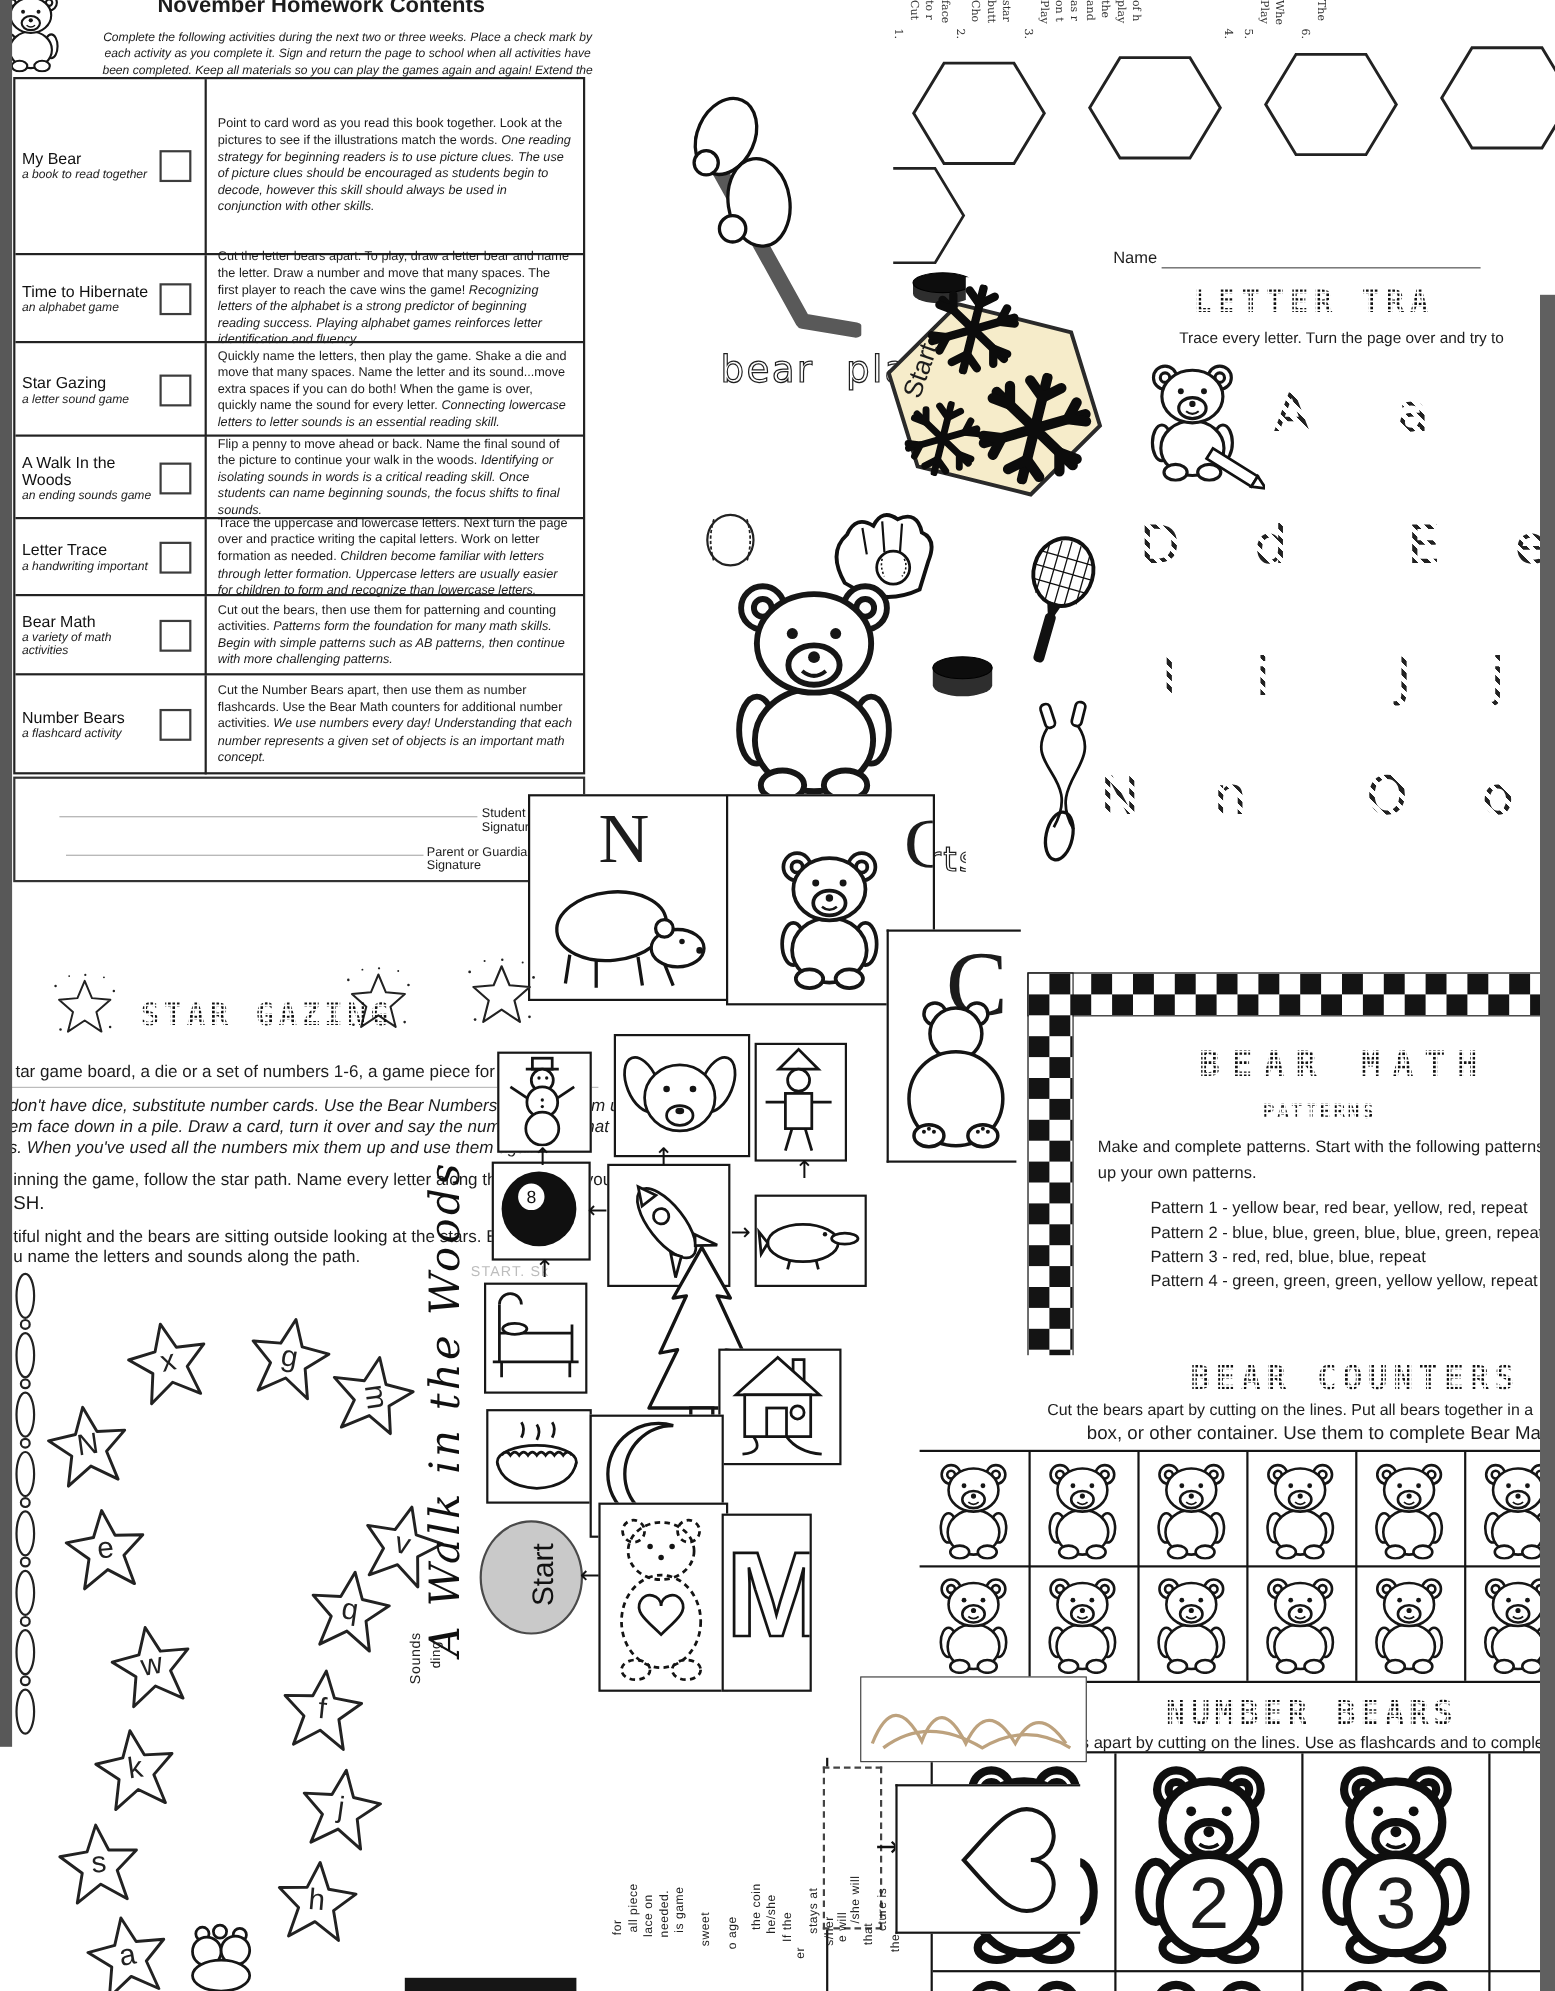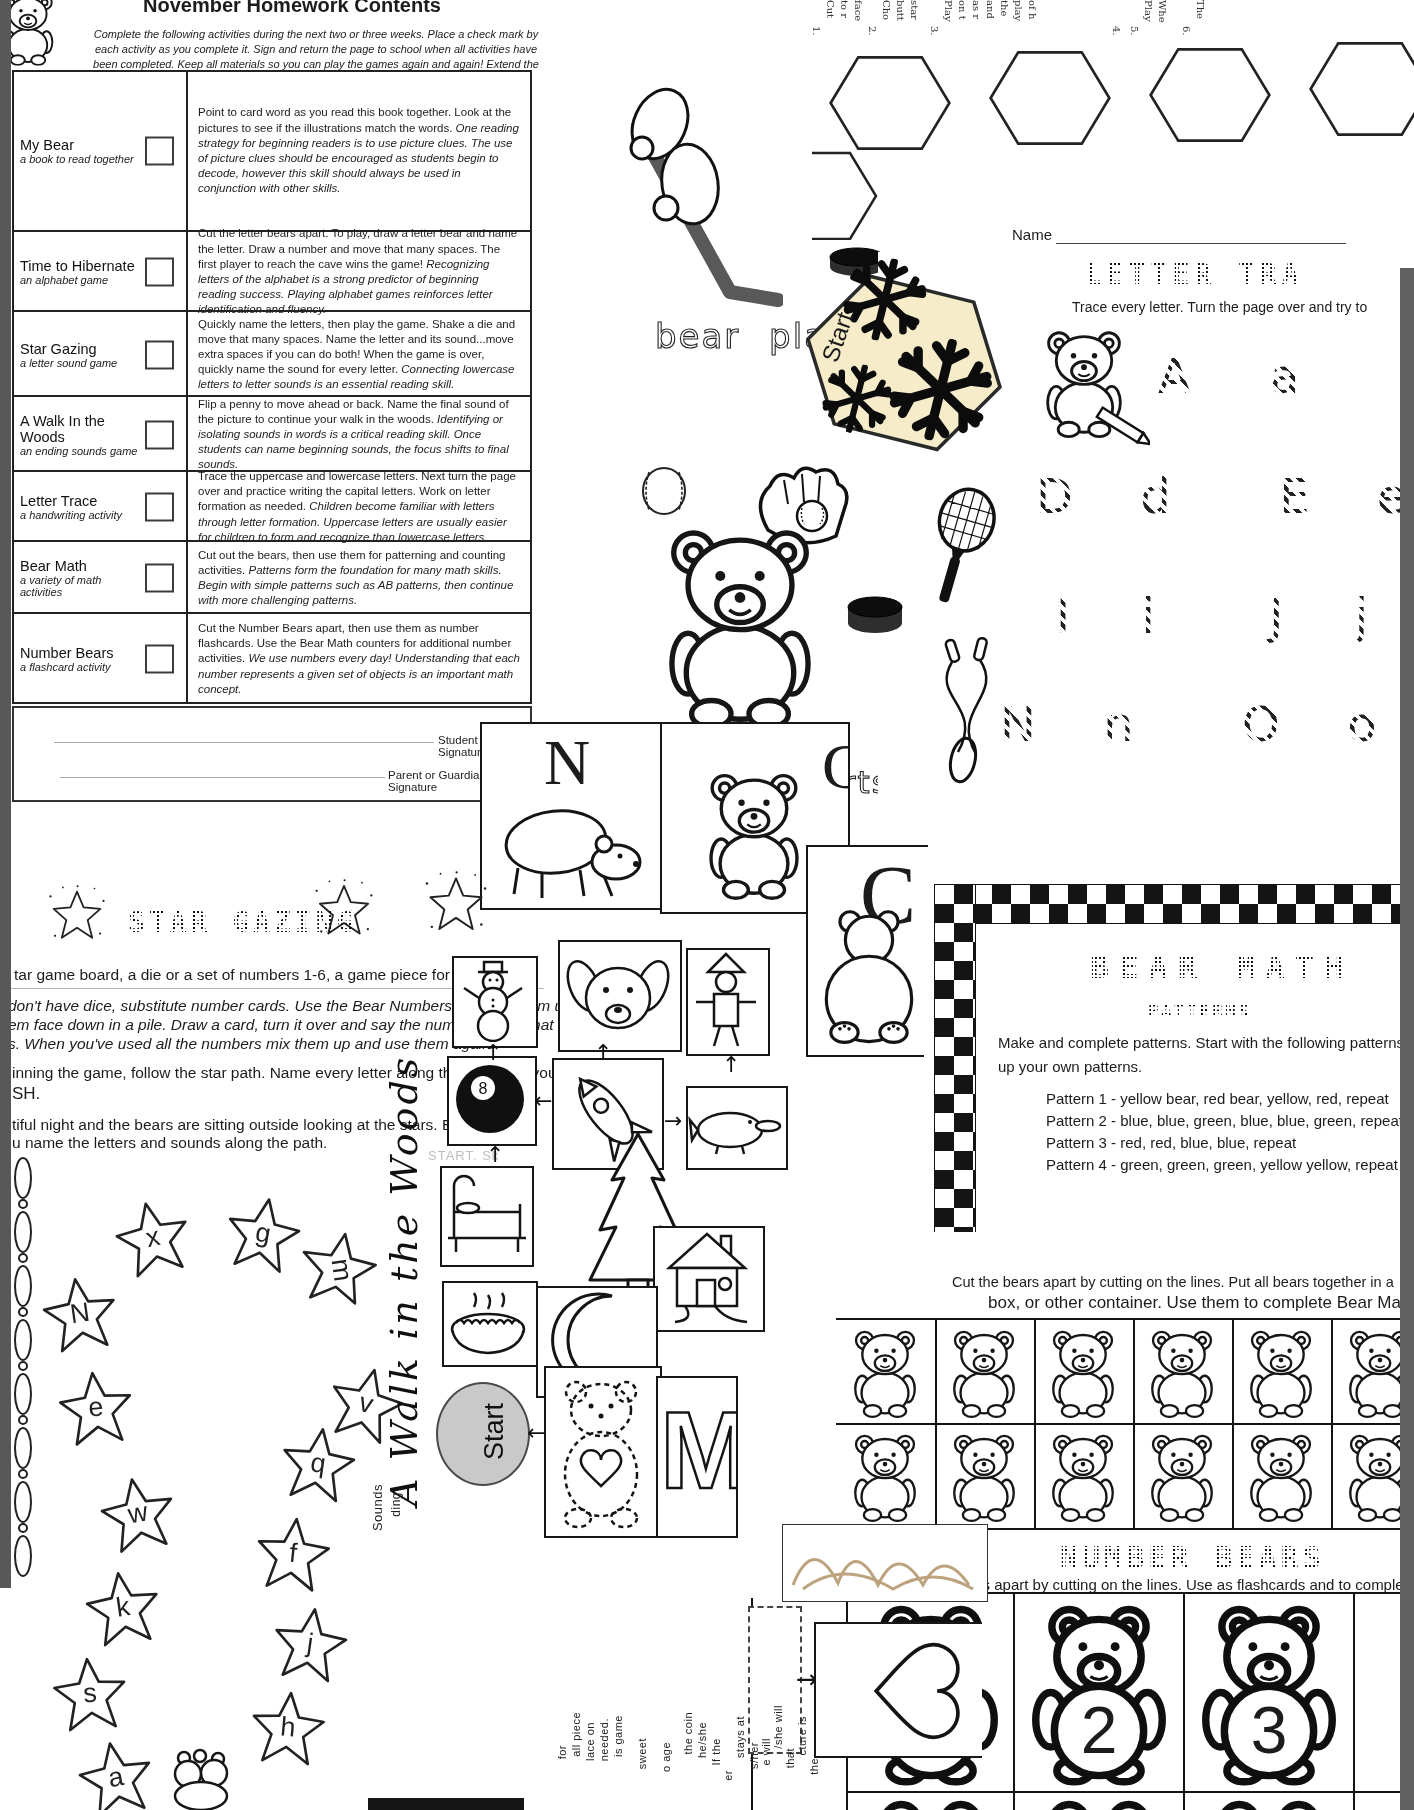--- a/index.html
+++ b/index.html
@@ -161,21 +161,21 @@
             <div class="sub">an ending sounds game</div>
           </div>
         <div class="tcheck"></div>
         <div class="tdesc">
             <span><span>Flip a penny to move ahead or back. Name the final sound of the picture to continue your walk in the woods. </span><span class="it">Identifying or isolating sounds in words is a critical reading skill. Once students can name beginning sounds, the focus shifts to final sounds.</span></span>
           </div>
       </div>
       <div class="trow" style="top:398px;height:70px">
         <div class="tname">
             <div class="nm">Letter Trace</div>
-            <div class="sub">a handwriting activity</div>
+            <div class="sub">a handwriting important</div>
           </div>
         <div class="tcheck"></div>
         <div class="tdesc">
             <span><span>Trace the uppercase and lowercase letters. Next turn the page over and practice writing the capital letters. Work on letter formation as needed. </span><span class="it">Children become familiar with letters through letter formation. Uppercase letters are usually easier for children to form and recognize than lowercase letters.</span></span>
           </div>
       </div>
       <div class="trow" style="top:468px;height:72px">
         <div class="tname">
             <div class="nm">Bear Math</div>
             <div class="sub">a variety of math activities</div>
@@ -727,20 +727,21 @@
   <div class="abs dot" style="left:1090px;top:948px;font-size:32px;letter-spacing:10px">BEAR MATH</div>
   <div class="abs dot" style="left:1148px;top:1000px;font-size:18px;letter-spacing:2px">PATTERNS</div>
   <div class="abs" style="left:998px;top:1034px;font-size:15px;white-space:nowrap">Make and complete patterns.  Start with the following patterns</div>
   <div class="abs" style="left:998px;top:1058px;font-size:15px;white-space:nowrap">up your own patterns.</div>
   <div class="abs" style="left:1046px;top:1090px;font-size:15px;white-space:nowrap">Pattern 1 -  yellow bear, red bear, yellow, red, repeat</div>
   <div class="abs" style="left:1046px;top:1112px;font-size:15px;white-space:nowrap">Pattern 2 -  blue, blue, green, blue, blue, green, repeat</div>
   <div class="abs" style="left:1046px;top:1134px;font-size:15px;white-space:nowrap">Pattern 3 -  red, red, blue, blue, repeat</div>
   <div class="abs" style="left:1046px;top:1156px;font-size:15px;white-space:nowrap">Pattern 4 - green, green, green, yellow yellow, repeat</div>
 
   <div class="abs" style="left:800px;top:1232px;width:614px;height:296px;background:#fff"></div>
+  <div class="abs dot" style="left:1082px;top:1236px;font-size:30px;letter-spacing:5px">BEAR COUNTERS</div>
   <div class="abs" style="left:952px;top:1274px;font-size:14.5px;white-space:nowrap">Cut the bears apart by cutting on the lines. Put all bears together in a</div>
   <div class="abs" style="left:988px;top:1293px;font-size:17px;white-space:nowrap">box, or other container. Use them to complete Bear Math activ</div>
   <div class="abs" style="left:836px;top:1318px;width:578px;height:208px;border-top:2px solid #141414;border-bottom:2px solid #141414">
     <div class="abs" style="left:0;top:103px;width:578px;height:2px;background:#141414"></div>
     <div class="abs" style="left:99px;top:0;width:2px;height:208px;background:#141414"></div>
     <div class="abs" style="left:198px;top:0;width:2px;height:208px;background:#141414"></div>
     <div class="abs" style="left:297px;top:0;width:2px;height:208px;background:#141414"></div>
     <div class="abs" style="left:396px;top:0;width:2px;height:208px;background:#141414"></div>
     <div class="abs" style="left:495px;top:0;width:2px;height:208px;background:#141414"></div>
     <svg class="abs" style="left:9px;top:8px" width="80" height="90" viewBox="0 0 100 115">

